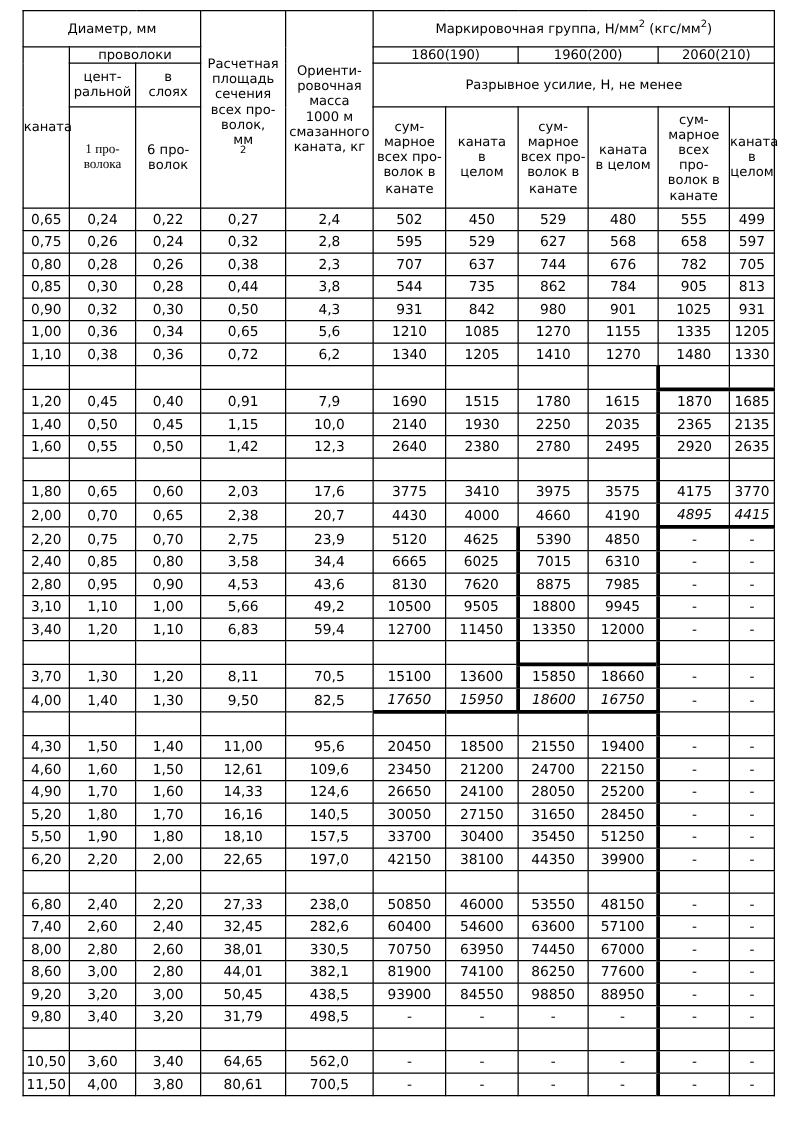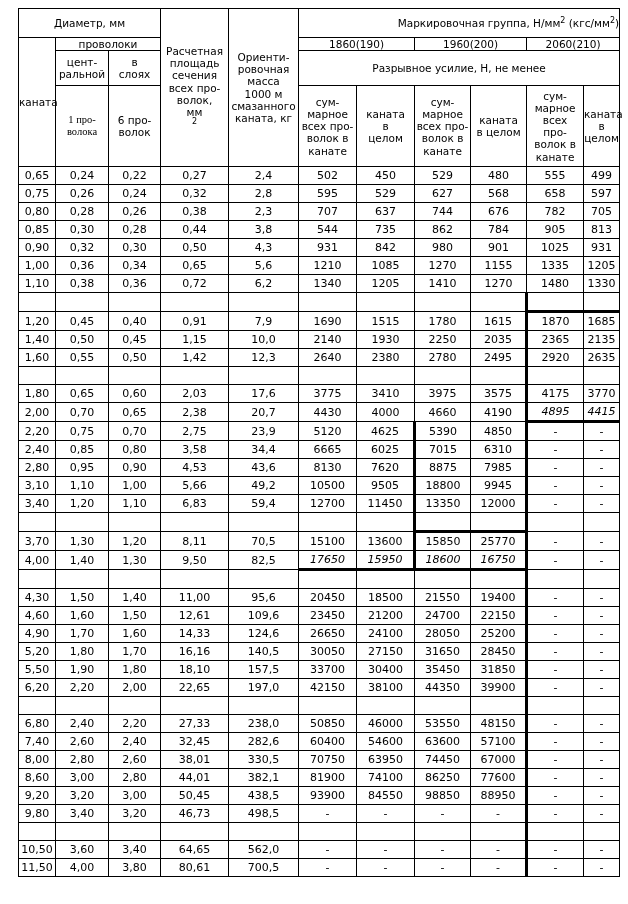--- a/index.html
+++ b/index.html
@@ -98,21 +98,21 @@
 
     <thead>
 
       <tr>
         <td class="hd" colspan="3" style="height:28px;">Диаметр, мм</td>
         <td class="hd hd-top" rowspan="4" style="height:28px;">
           <span class="wrap-lines">Расчетная<br>площадь<br>сечения<br>всех про-<br>волок,<br>мм</span>
           <span class="sup">2</span>
         </td>
         <td class="hd hd-top" rowspan="4">Ориенти-<br>ровочная<br>масса<br>1000 м<br>смазанного<br>каната, кг</td>
-        <td class="hd" colspan="6" style="height:28px;text-align:right;">
+        <td class="hd" colspan="6" style="height:28px;">
           <span>Маркировочная группа, Н/мм</span><span class="sup">2</span><span> (кгс/мм</span><span class="sup">2</span><span>)</span>
         </td>
       </tr>
 
       <tr>
         <td class="hd" rowspan="3" style="height:30px;">каната</td>
         <td class="hd" colspan="2">проволоки</td>
         <td class="hd" colspan="2">1860(190)</td>
         <td class="hd" colspan="2">1960(200)</td>
         <td class="hd" colspan="2">2060(210)</td>
@@ -399,21 +399,21 @@
         </tr>
         <tr>
           <td class="dc">3,70</td>
           <td class="dc">1,30</td>
           <td class="dc">1,20</td>
           <td class="dc">8,11</td>
           <td class="dc">70,5</td>
           <td class="dc">15100</td>
           <td class="dc">13600</td>
           <td class="dc tb-left tb-top">15850</td>
-          <td class="dc tb-top">25770</td>
+          <td class="dc tb-top">18660</td>
           <td class="dc tb-left">-</td>
           <td class="dc">-</td>
         </tr>
         <tr>
           <td class="dc">4,00</td>
           <td class="dc">1,40</td>
           <td class="dc">1,30</td>
           <td class="dc">9,50</td>
           <td class="dc">82,5</td>
           <td class="dc tb-bottom">17650</td>
@@ -490,21 +490,21 @@
         </tr>
         <tr>
           <td class="dc">5,50</td>
           <td class="dc">1,90</td>
           <td class="dc">1,80</td>
           <td class="dc">18,10</td>
           <td class="dc">157,5</td>
           <td class="dc">33700</td>
           <td class="dc">30400</td>
           <td class="dc">35450</td>
-          <td class="dc">31850</td>
+          <td class="dc">51250</td>
           <td class="dc tb-left">-</td>
           <td class="dc">-</td>
         </tr>
         <tr>
           <td class="dc">6,20</td>
           <td class="dc">2,20</td>
           <td class="dc">2,00</td>
           <td class="dc">22,65</td>
           <td class="dc">197,0</td>
           <td class="dc">42150</td>
@@ -589,21 +589,21 @@
           <td class="dc">84550</td>
           <td class="dc">98850</td>
           <td class="dc">88950</td>
           <td class="dc tb-left">-</td>
           <td class="dc">-</td>
         </tr>
         <tr>
           <td class="dc">9,80</td>
           <td class="dc">3,40</td>
           <td class="dc">3,20</td>
-          <td class="dc">46,73</td>
+          <td class="dc">31,79</td>
           <td class="dc">498,5</td>
           <td class="dc">-</td>
           <td class="dc">-</td>
           <td class="dc">-</td>
           <td class="dc">-</td>
           <td class="dc tb-left">-</td>
           <td class="dc">-</td>
         </tr>
         <tr class="spacer">
           <td>&nbsp;</td>

